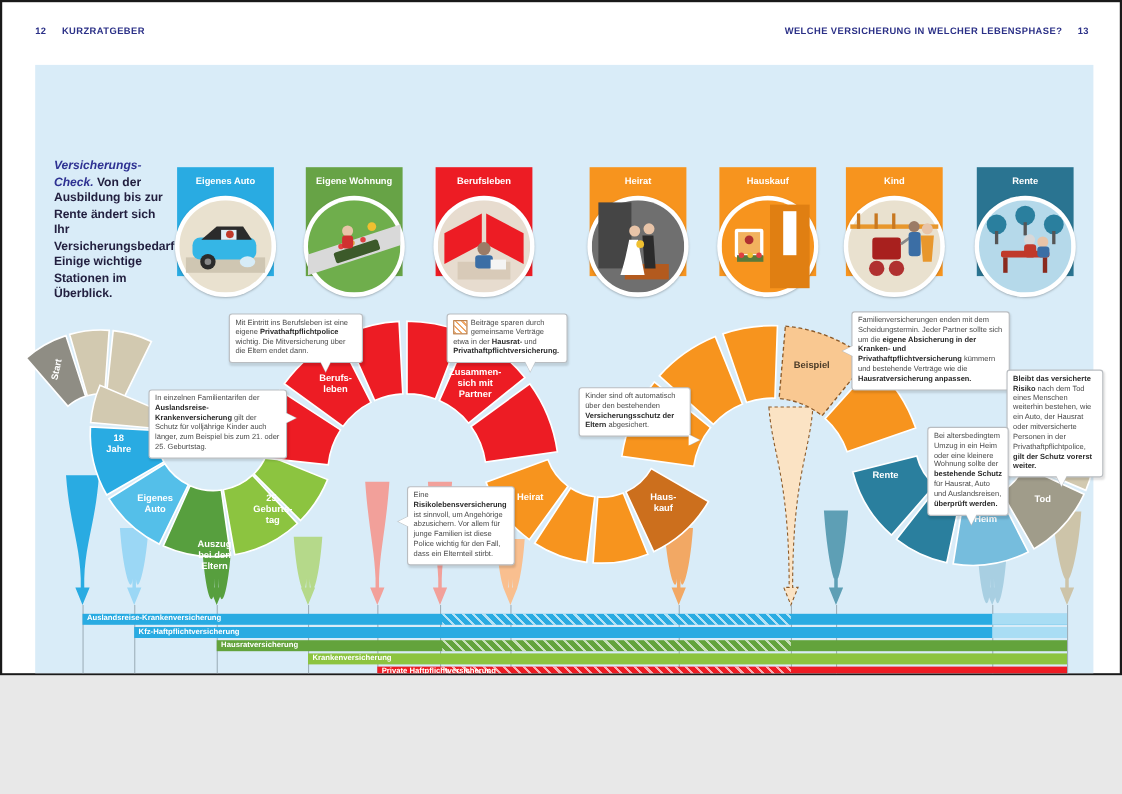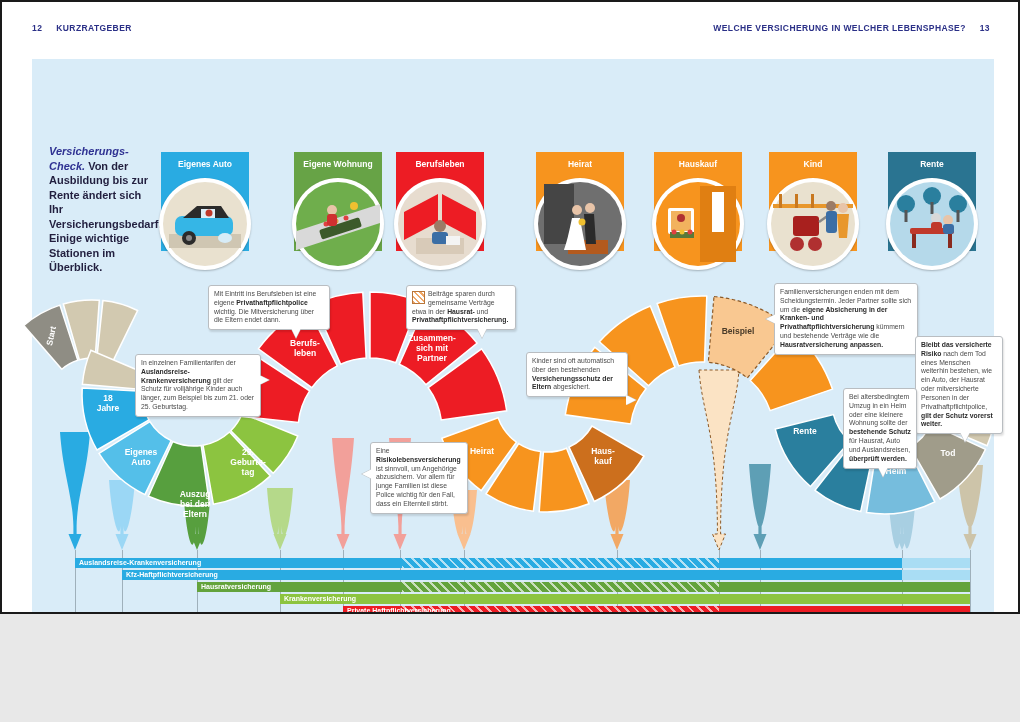--- a/index.html
+++ b/index.html
@@ -141,21 +141,21 @@
             <rect x="12" y="34" width="58" height="20" rx="7" fill="#35b6e6"></rect>
             <path d="M20 36 L34 24 L58 24 L66 36 Z" fill="#2b2b2b"></path>
             <rect x="38" y="27" width="14" height="9" fill="#dfeef7"></rect>
             <circle cx="46" cy="31" r="3.5" fill="#c0392b"></circle>
             <circle cx="26" cy="56" r="7" fill="#2b2b2b"></circle>
             <circle cx="26" cy="56" r="3" fill="#888"></circle>
             <ellipse cx="62" cy="56" rx="7" ry="5" fill="#d7ecf7"></ellipse>
           </svg>
         </div>
       </div>
-      <div class="banner" style="left: 292px;">
+      <div class="banner" style="left: 276px;">
         <div class="flag" style="background: rgb(103, 163, 70);"></div>
         <div class="b-label">Eigene Wohnung</div>
         <div class="circle">
           <svg width="84" height="84" viewBox="0 0 84 84">
             <circle cx="42" cy="42" r="42" fill="#6fae4c"></circle>
             <rect x="-10" y="36" width="110" height="18" fill="#d9d9d9" transform="rotate(-18 42 42)"></rect>
             <rect x="22" y="42" width="42" height="10" rx="2" fill="#3c5a2a" transform="rotate(-18 42 42)"></rect>
             <circle cx="30" cy="42" r="2.5" fill="#e04040"></circle>
             <circle cx="40" cy="39" r="2.5" fill="#e0a040"></circle>
             <circle cx="50" cy="36" r="2.5" fill="#e04040"></circle>

